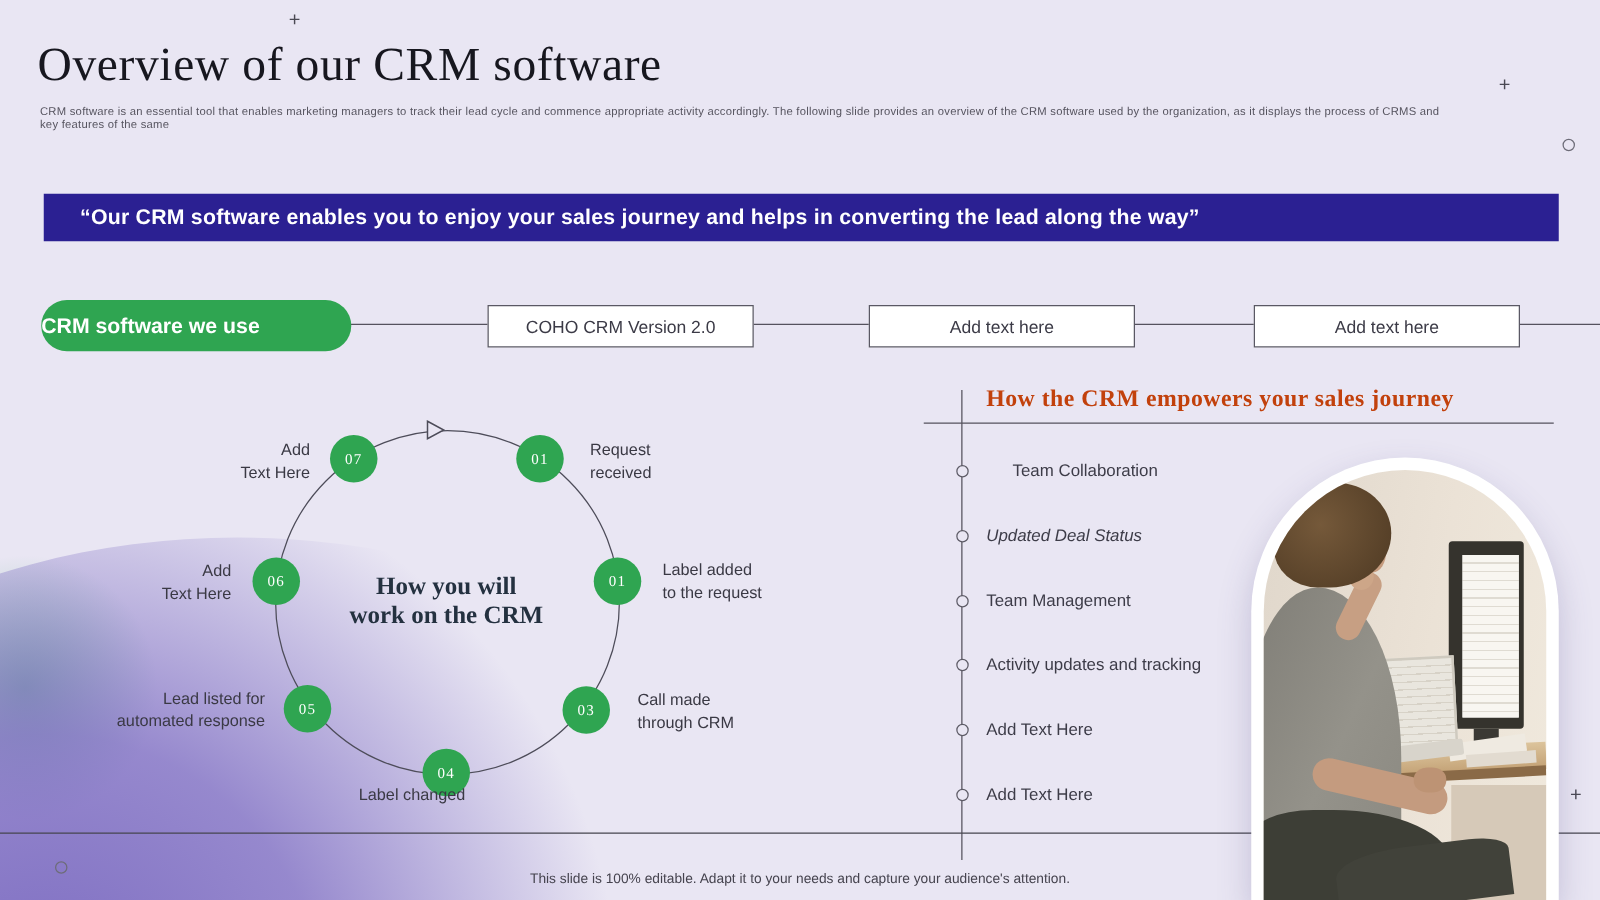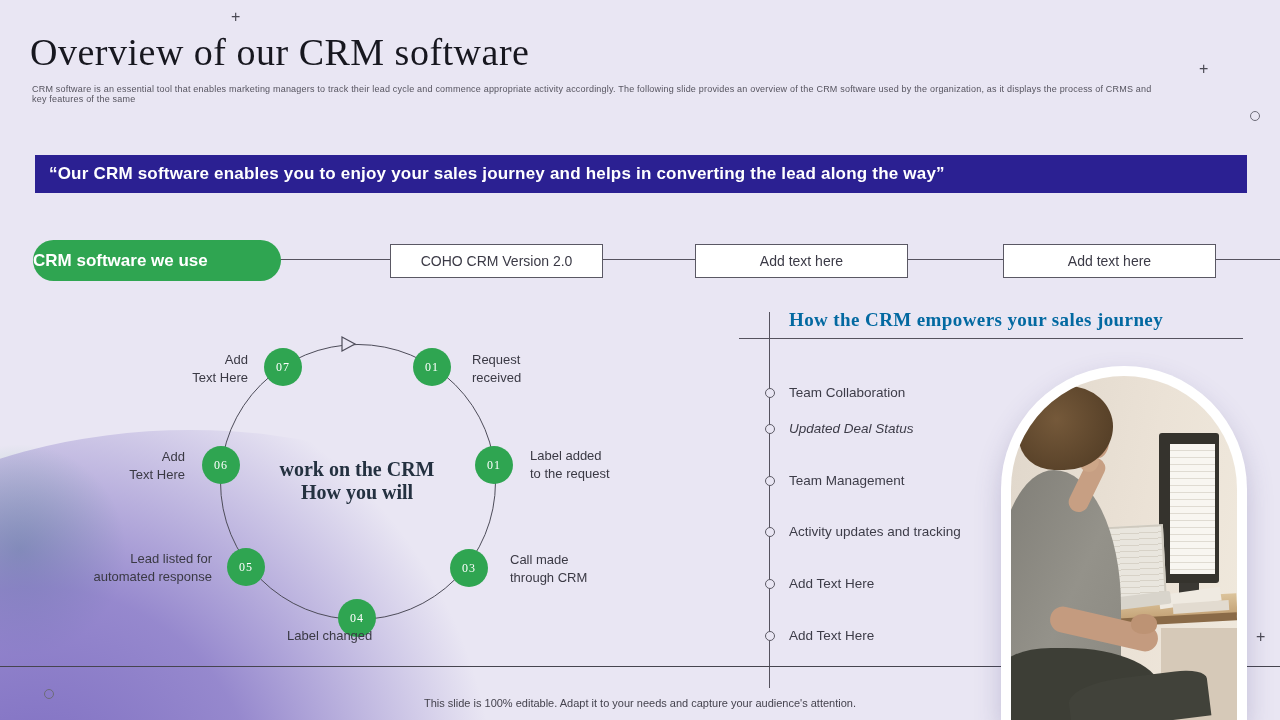--- a/index.html
+++ b/index.html
@@ -14,41 +14,41 @@
   
   .plus{position:absolute;font-size:16px;color:#4a4953;font-weight:400;}
   .ring-dot{position:absolute;width:8px;height:8px;border:1px solid #6d6c78;border-radius:50%;}
   
   .title{position:absolute;left:30px;top:30px;font-family:"Liberation Serif",serif;
          font-size:38px;color:#17171f;letter-spacing:.5px;}
   .subtitle{position:absolute;left:32px;top:84px;width:1120px;font-size:9px;color:#56545f;letter-spacing:.2px;}
   
   .banner{position:absolute;left:35px;top:155px;width:1212px;height:38px;background:#2b2092;
           display:flex;align-items:center;}
-  .banner span{color:#ffffff;font-weight:bold;font-size:17px;padding-left:14px;letter-spacing:.2px;}
+  .banner span{color:#ffffff;font-weight:bold;font-size:17px;padding-left:29px;letter-spacing:.2px;}
   
   .connector{position:absolute;left:157px;top:259px;width:1123px;height:1px;background:#55525e;}
   .pill{position:absolute;left:33px;top:240px;width:248px;height:41px;background:#2fa551;
         border-radius:21px;display:flex;align-items:center;justify-content:flex-start;}
   .pill span{color:#fff;font-weight:bold;font-size:17px;}
   .sbox{position:absolute;top:244px;width:211px;height:32px;background:#ffffff;border:1px solid #5a5864;
         display:flex;align-items:center;justify-content:center;font-size:14px;color:#3b3a46;}
   .sbox1{left:390px}.sbox2{left:695px}.sbox3{left:1003px}
   
   .cycle-ring{position:absolute;left:220px;top:344px;width:274px;height:274px;border:1px solid #4d4c59;border-radius:50%;}
   .cycle-arrow{position:absolute;left:340px;top:336px;}
   .node{position:absolute;width:38px;height:38px;border-radius:50%;background:#2fa551;
         display:flex;align-items:center;justify-content:center;color:#fff;
         font-family:"Liberation Serif",serif;font-size:12px;letter-spacing:1px;}
   .step-label{position:absolute;font-size:13px;color:#3a3944;line-height:18px;white-space:pre-line;}
   .center-title{position:absolute;left:247px;top:458px;width:220px;text-align:center;
         font-family:"Liberation Serif",serif;font-weight:bold;font-size:20px;line-height:23px;color:#243140;}
   
   .benefits-title{position:absolute;left:789px;top:309px;font-family:"Liberation Serif",serif;
-        font-weight:bold;font-size:19px;color:#0369a1;letter-spacing:.4px;}
+        font-weight:bold;font-size:19px;color:#c2410c;letter-spacing:.4px;}
   .benefits-underline{position:absolute;left:739px;top:338px;width:504px;height:1px;background:#55525e;}
   .benefits-vline{position:absolute;left:769px;top:312px;width:1px;height:376px;background:#55525e;}
   .benefit{position:absolute;left:765px;display:flex;align-items:center;}
   .benefit .bullet{width:8px;height:8px;border:1px solid #5d5b66;border-radius:50%;background:#e9e6f3;flex:none;}
   .benefit .blabel{margin-left:14px;font-size:13.5px;color:#3d3c48;}
   
   .bottom-line{position:absolute;left:0;top:666px;width:1280px;height:1px;background:#46454f;}
   .footer-note{position:absolute;left:0;right:0;top:697px;text-align:center;font-size:11px;color:#45434e;}
   
   .arch{position:absolute;left:1001px;top:366px;width:246px;height:354px;background:#ffffff;
@@ -131,29 +131,29 @@
 through  CRM</div>
   <div class="step-label" style="left:287px;top:627px;width:140px;text-align:left;">Label changed</div>
   <div class="step-label" style="left:58px;top:550px;width:154px;text-align:right;">Lead listed for
 automated response</div>
   <div class="step-label" style="left:85px;top:448px;width:100px;text-align:right;">Add
 Text Here</div>
   <div class="step-label" style="left:148px;top:351px;width:100px;text-align:right;">Add
 Text Here</div>
 
   <div class="center-title">
+    <div>How you will</div>
     <div>work on the CRM</div>
-    <div>How you will</div>
   </div>
 
   <div class="benefits-title">How the CRM empowers your sales journey</div>
   <div class="benefits-underline"></div>
   <div class="benefits-vline"></div>
 
-  <div class="benefit" style="top:385px;">
+  <div class="benefit" style="top:369px;gap:21px;">
     <span class="bullet"></span>
     <span class="blabel">Team Collaboration</span>
   </div>
   <div class="benefit" style="top:421px;font-style:italic;">
     <span class="bullet"></span>
     <span class="blabel">Updated Deal Status</span>
   </div>
   <div class="benefit" style="top:473px;">
     <span class="bullet"></span>
     <span class="blabel">Team Management</span>

